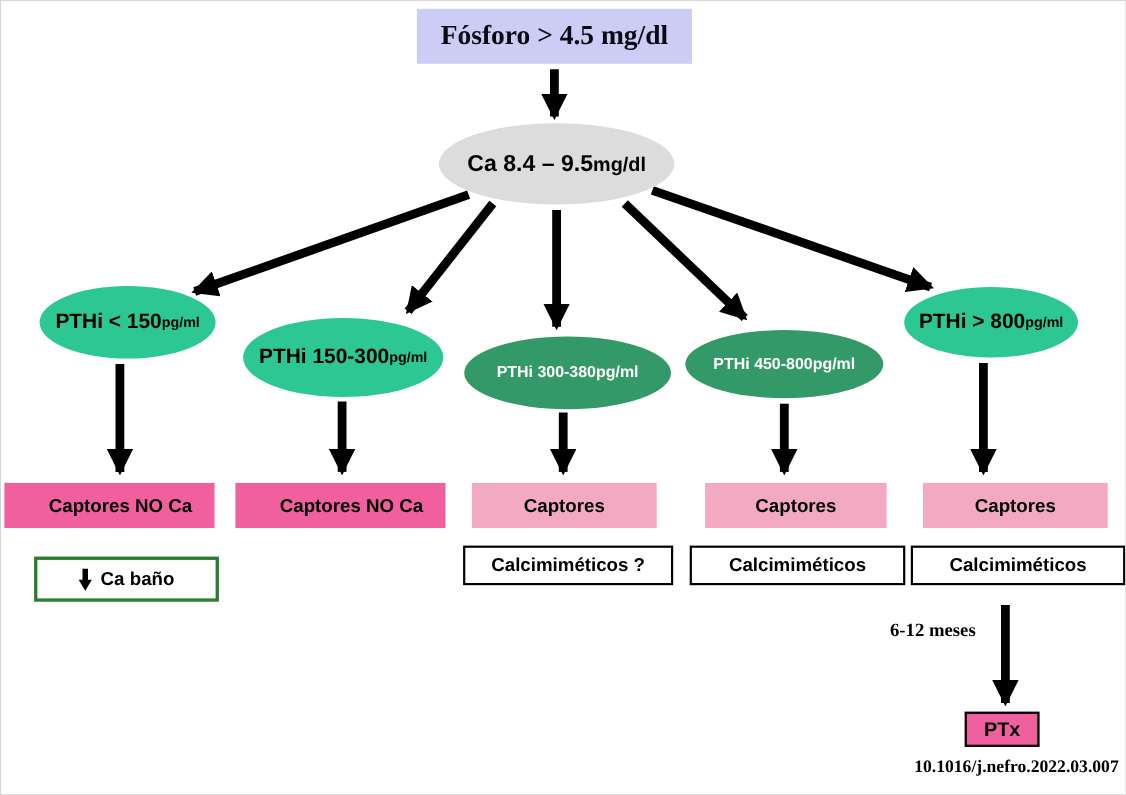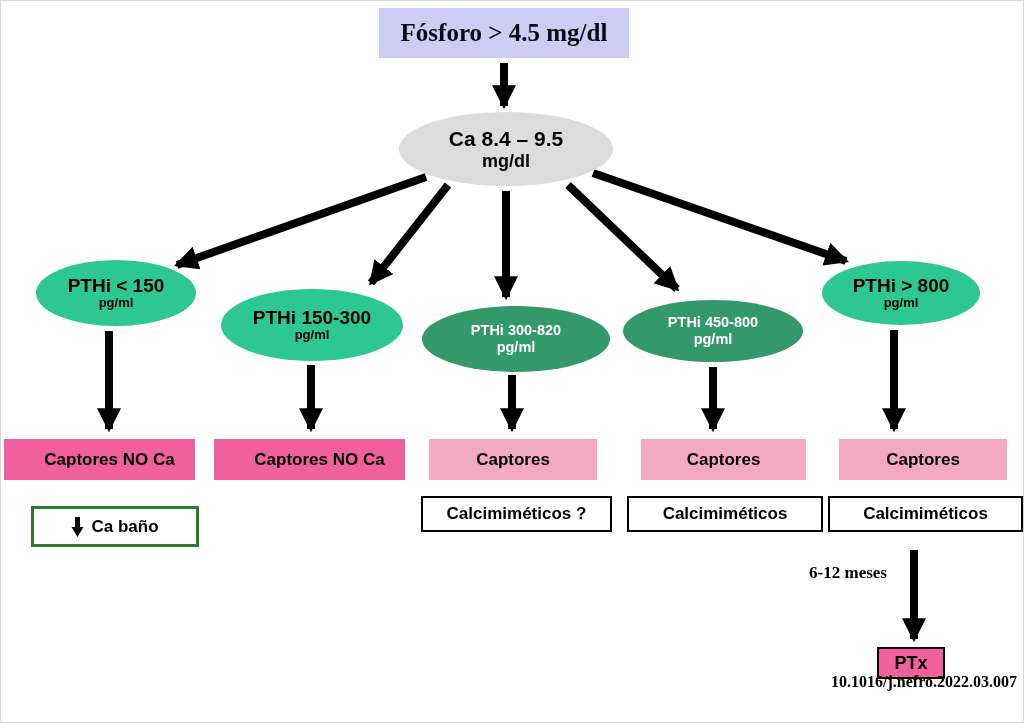--- a/index.html
+++ b/index.html
@@ -15,21 +15,21 @@
   .root-box {
     background:#cdccf4;
     display:flex; align-items:center; justify-content:center;
     font-family:"Liberation Serif", serif; font-weight:bold;
     font-size:25px; color:#0a0a14;
   }
 
   
   .ellipse {
     border-radius:50%;
-    display:flex; flex-direction:column; align-items:center; justify-content:center;
+    display:flex; align-items:center; justify-content:center;
     text-align:center; font-weight:bold; line-height:1.15;
   }
   .ellipse.gray  { background:#dcdcdc; color:#000; }
   .ellipse.light { background:#2cc793; color:#000; }
   .ellipse.dark  { background:#349968; color:#fff; }
   .ca-l1  { font-size:21px; }
   .ca-l2  { font-size:18px; }
   .pth-l1 { font-size:19px;text-align:center; }
   .pth-l2 { font-size:13px; }
   .ellipse.dark .pth-l1 { font-size:14.5px; }
@@ -95,21 +95,21 @@
     <div class="pth-l1">PTHi &lt; 150</div>
     <div class="pth-l2">pg/ml</div>
   </div>
 
   <div class="abs ellipse light" style="left:220px; top:288px; width:182px; height:72px;">
     <div class="pth-l1">PTHi 150-300</div>
     <div class="pth-l2">pg/ml</div>
   </div>
 
   <div class="abs ellipse dark" style="left:421px; top:305px; width:188px; height:66px;">
-    <div class="pth-l1">PTHi 300-820</div>
+    <div class="pth-l1">PTHi 300-380</div>
     <div class="pth-l2">pg/ml</div>
   </div>
 
   <div class="abs ellipse dark" style="left:622px; top:299px; width:180px; height:62px;">
     <div class="pth-l1">PTHi 450-800</div>
     <div class="pth-l2">pg/ml</div>
   </div>
 
   <div class="abs ellipse light" style="left:821px; top:260px; width:158px; height:64px;">
     <div class="pth-l1">PTHi &gt; 800</div>
@@ -131,15 +131,15 @@
   </div>
 
   <div class="abs box outline" style="left:420px; top:495px; width:191px; height:36px;">Calcimiméticos ?</div>
   <div class="abs box outline" style="left:626px; top:495px; width:196px; height:36px;">Calcimiméticos</div>
   <div class="abs box outline" style="left:827px; top:495px; width:195px; height:36px;">Calcimiméticos</div>
 
   <div class="abs meses-label" style="left:790px; top:562px; width:96px;">6-12 meses</div>
 
   <div class="abs box ptx" style="left:876px; top:646px; width:68px; height:32px;">PTx</div>
 
-  <div class="abs doi" style="left:720px; top:672px; width:296px;">10.1016/j.nefro.2022.03.007</div>
+  <div class="abs doi" style="left:720px; top:688px; width:296px;">10.1016/j.nefro.2022.03.007</div>
 
 </div>
 
 </body></html>

